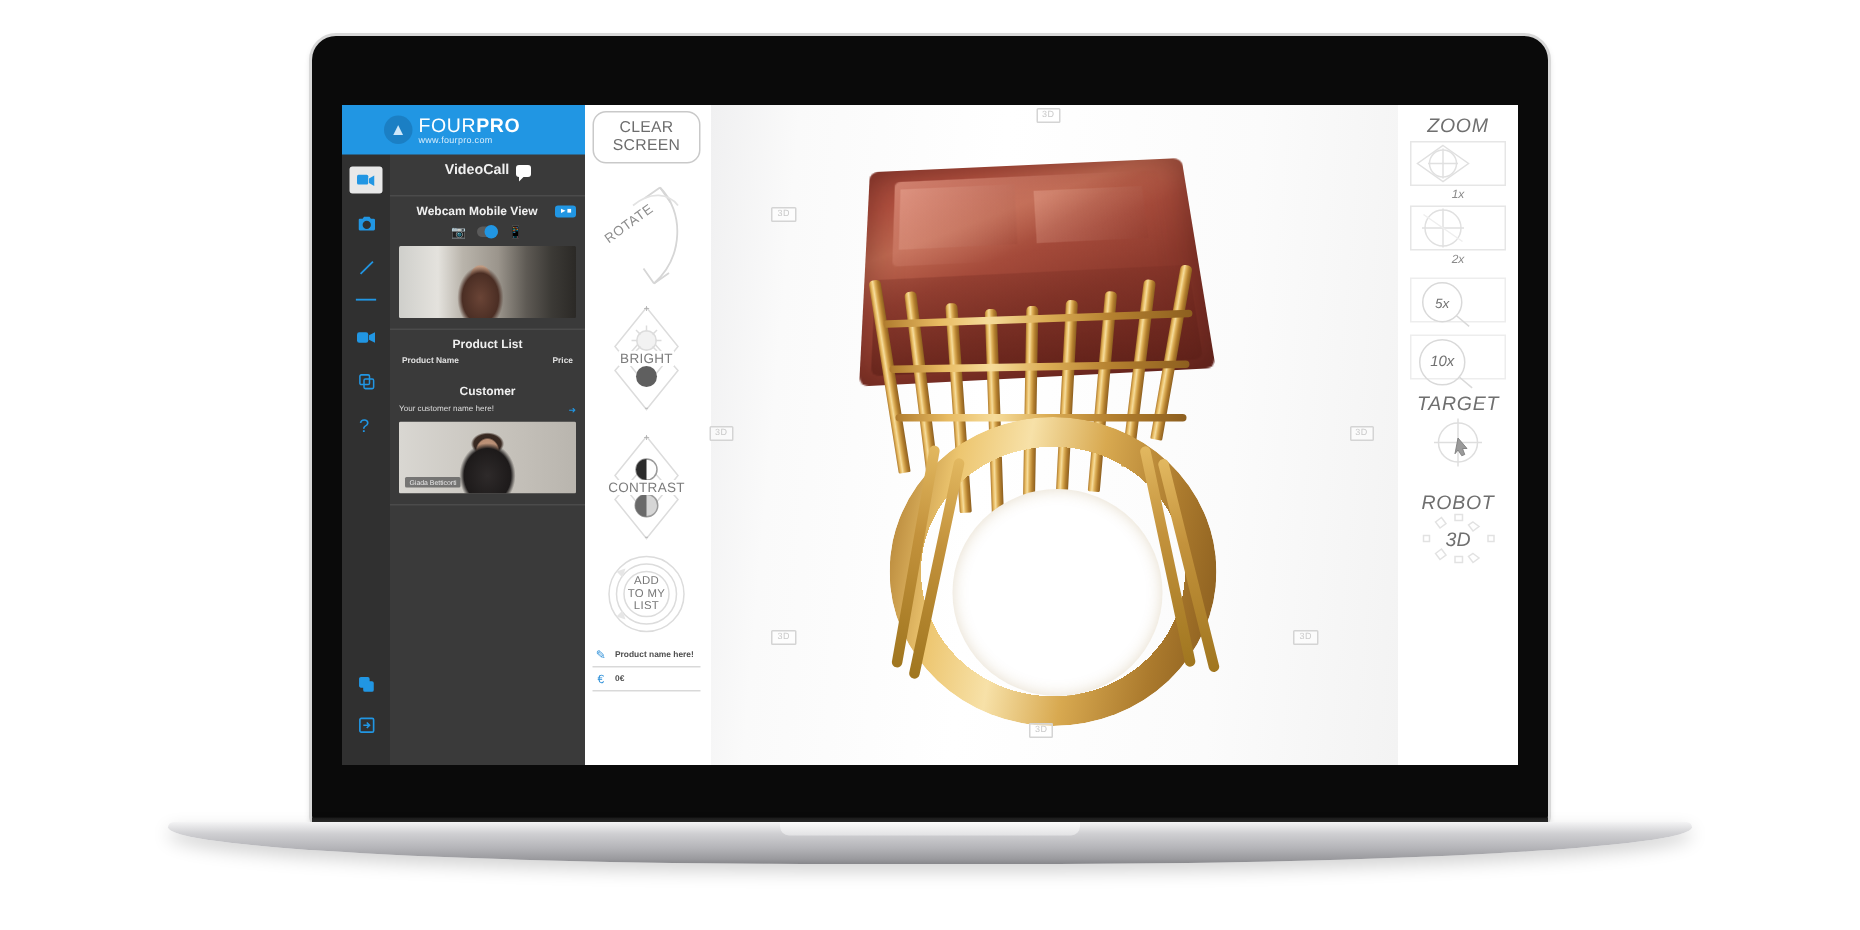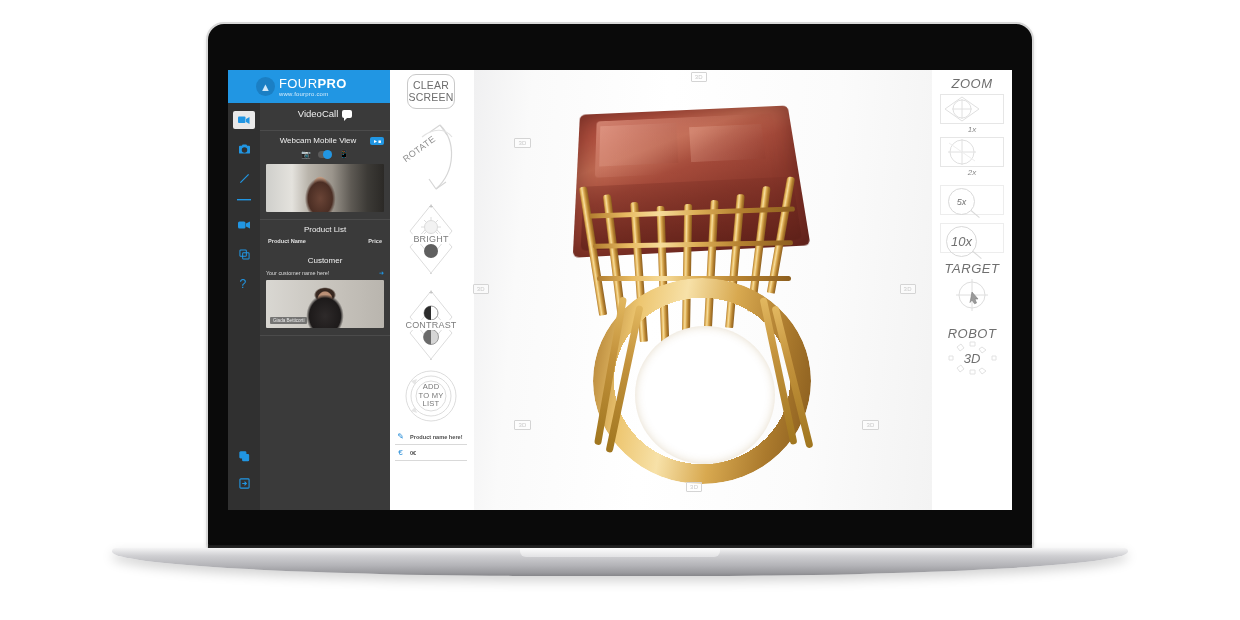--- a/index.html
+++ b/index.html
@@ -90,21 +90,21 @@
     background: #1b7fc4; display: flex; align-items: center; justify-content: center;
     color: #cfe8fa; font-size: 11px; font-weight: bold; font-style: italic;
   }
   #brand-text { display: flex; flex-direction: column; line-height: 1; }
   #brand-name { font-size: 13px; letter-spacing: .4px; color: #ffffff; font-weight: 300; }
   #brand-name b { font-weight: 700; }
   #brand-url { font-size: 6px; color: #d6ecfb; letter-spacing: .2px; margin-top: 1px; }
 
   #sidebar-body { margin-top: 33px; padding: 0; }
   .panel { border-bottom: 1px solid #4b4b4b; padding: 5px 6px 7px; }
-  .panel-title { font-size: 8px; font-weight: normal; text-align: center; color: #f0f0f0; margin-bottom: 4px; }
+  .panel-title { font-size: 8px; font-weight: bold; text-align: center; color: #f0f0f0; margin-bottom: 4px; }
   .panel-title.big { font-size: 9.5px; display: flex; align-items: center; justify-content: center; gap: 4px; }
   .chat-glyph { display:inline-block; width:10px; height:8px; background:#fff; border-radius:2px; position:relative; }
   .chat-glyph:after { content:""; position:absolute; left:2px; bottom:-3px; border-left:3px solid #fff; border-top:3px solid transparent; border-bottom:3px solid transparent; }
 
   .contact-row { display: flex; align-items: flex-start; gap: 5px; }
   .contact-thumb { width: 26px; height: 26px; border: 1px solid #2d82c8; flex: 0 0 26px; margin-top: 3px; }
   .contact-lines { flex: 1; display: flex; flex-direction: column; gap: 5px; }
   .contact-line { display: flex; align-items: center; justify-content: space-between; font-size: 5.2px; color: #d3d3d3; }
   .contact-line .act { color: #2196e3; font-size: 6px; }
 
@@ -136,21 +136,21 @@
   .plist-head { display:flex; justify-content:space-between; font-size:5.6px; color:#e0e0e0; font-weight:bold; padding:0 2px; }
 
   
   #viewer { flex: 1; position: relative; background: #ffffff; overflow: hidden; }
 
   #tool-column {
     position: absolute; left: 4px; top: 4px; width: 74px; bottom: 0;
     display: flex; flex-direction: column; align-items: center; z-index: 6;
   }
   #clear-screen-btn {
-    width: 48px; height: 35px; border: 1.2px solid #c9c9c9; border-radius: 9px;
+    width: 72px; height: 35px; border: 1.2px solid #c9c9c9; border-radius: 9px;
     display: flex; flex-direction: column; align-items: center; justify-content: center;
     font-size: 10.5px; color: #6d6d6d; line-height: 1.08; letter-spacing: .2px;
     background: #fff;
   }
   #rotate-control { margin-top: 6px; position: relative; width: 62px; height: 82px; color: #9a9a9a; }
   #rotate-control .lbl {
     position: absolute; left: 4px; top: 40px;
     font-size: 9px; color: #8d8d8d; letter-spacing: .4px;
     transform: rotate(-36deg); transform-origin: left center;
   }
@@ -515,21 +515,21 @@
             <div class="mag">
               <div class="circ">5x</div>
               <div class="hnd"></div>
             </div>
           </div>
         </div>
 
         <div class="zoom-item" style="margin-top:8px">
           <div class="zoom-box" style="border-color:#ededed">
             <div class="mag">
-              <div class="circ" style="width:31px;height:31px;left:5px;font-size:13px">10x</div>
+              <div class="circ" style="width:31px;height:31px;left:5px;font-size:10px">10x</div>
               <div class="hnd" style="left:32px;top:27px"></div>
             </div>
           </div>
         </div>
 
         <div id="target-sec">
           <div class="rp-title">TARGET</div>
           <div>
             <svg width="40" height="38" viewBox="0 0 40 38" fill="none" stroke="#dedede" stroke-width="1">
               <circle cx="20" cy="19" r="13"></circle>

